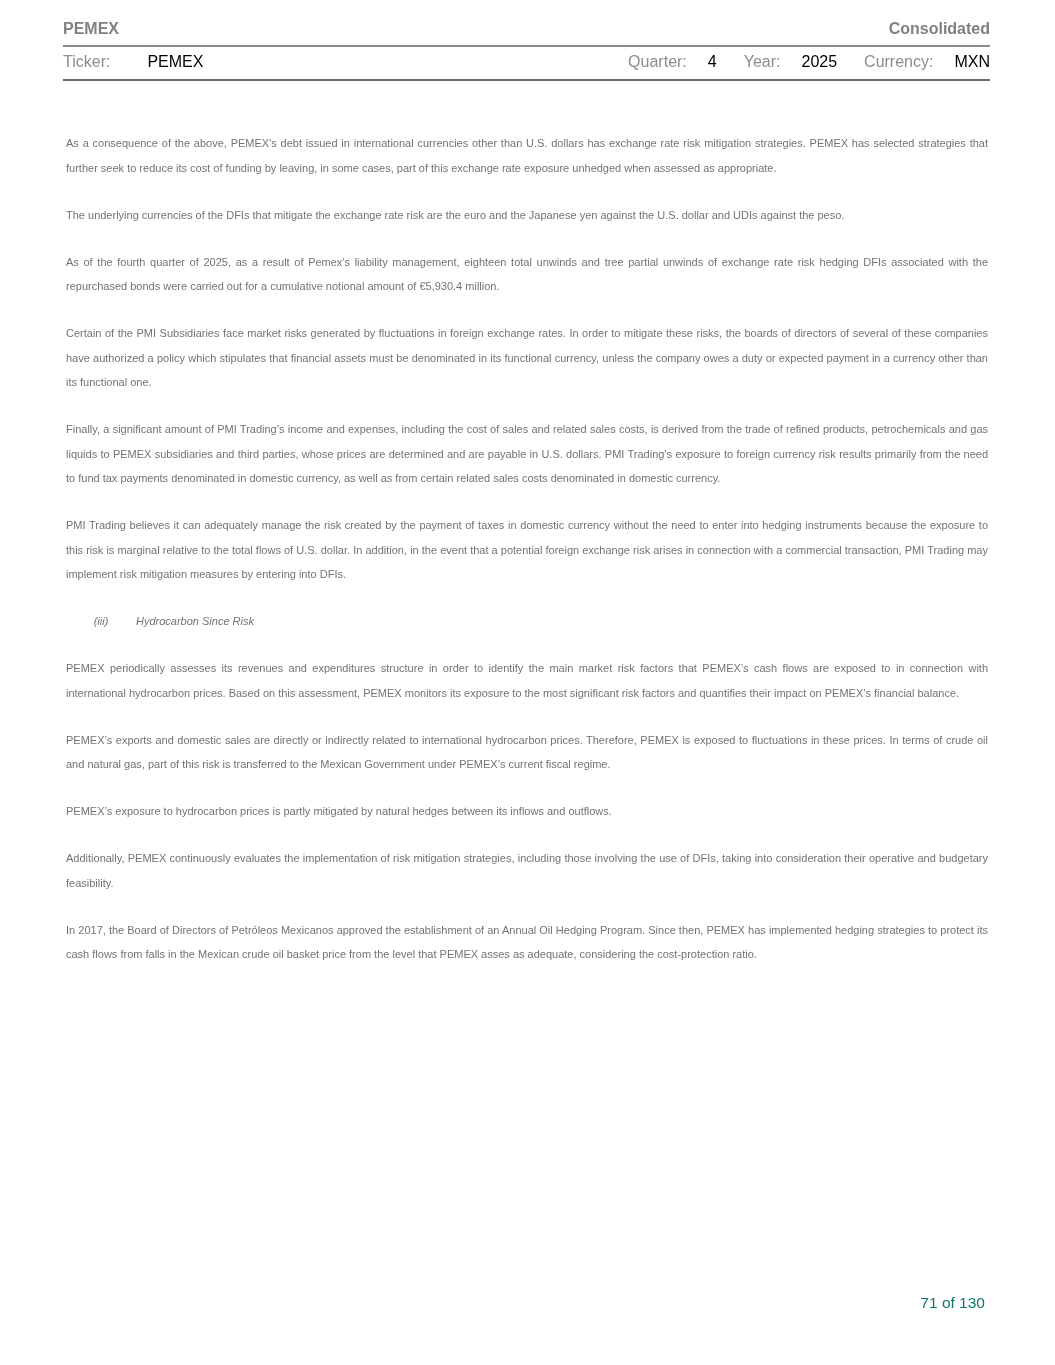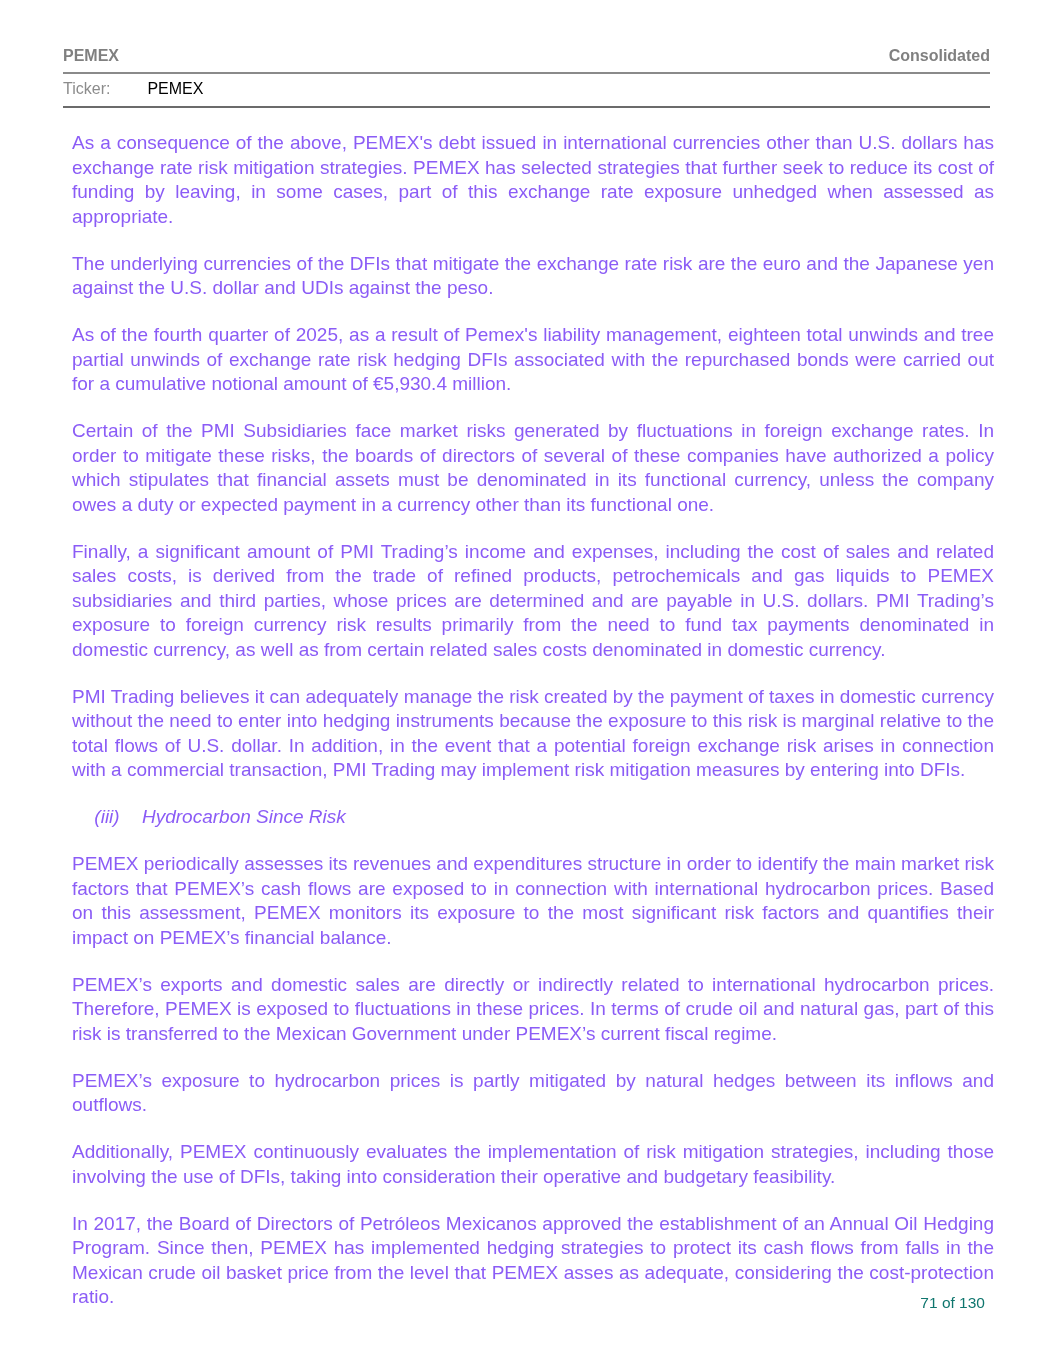--- a/index.html
+++ b/index.html
@@ -11,21 +11,21 @@
     font-family: "Liberation Sans", sans-serif;
     color: #1a1a1a;
     overflow: hidden;
   }
 
   
   .header {
     position: absolute;
     left: 63px;
     right: 65px;
-    top: 47px;
+    top: 20px;
   }
   .header-row1 {
     display: flex;
     justify-content: space-between;
     align-items: baseline;
     font-size: 16px;
     font-weight: bold;
     color: #808080;
     padding-bottom: 7px;
     border-bottom: 2px solid #8a8a8a;
@@ -43,27 +43,27 @@
   .hlabel { color: #8c8c8c; }
   .hvalue { color: #000000; }
   .ticker-left .hvalue { margin-left: 37px; }
   .pair-right .hlabel { margin-left: 27px; }
   .pair-right .hvalue { margin-left: 21px; }
   .pair-right .hlabel:first-child { margin-left: 0; }
 
   
   .content {
     position: absolute;
-    left: 72px;
+    left: 66px;
     width: 922px;
     top: 131px;
-    font-size: 19px;
+    font-size: 11px;
     line-height: 24.5px;
     text-align: justify;
-    color: #8b5cf6;
+    color: #737373;
   }
   .content p { margin: 0 0 22.5px 0; }
   .section-heading {
     display: flex;
     font-style: italic;
     margin: 0 0 22.5px 0;
     text-align: center;
   }
   .section-heading .sec-num { width: 70px; flex: 0 0 70px; }
 
@@ -84,20 +84,28 @@
   <div class="header">
     <div class="header-row1">
       <span>PEMEX</span>
       <span>Consolidated</span>
     </div>
     <div class="header-row2">
       <div class="pair-group ticker-left">
         <span class="hlabel">Ticker:</span>
         <span class="hvalue">PEMEX</span>
       </div>
+      <div class="pair-group pair-right">
+        <span class="hlabel">Quarter:</span>
+        <span class="hvalue">4</span>
+        <span class="hlabel">Year:</span>
+        <span class="hvalue">2025</span>
+        <span class="hlabel">Currency:</span>
+        <span class="hvalue">MXN</span>
+      </div>
     </div>
   </div>
 
   <div class="content">
     <p>As a consequence of the above, PEMEX's debt issued in international currencies other than U.S. dollars has exchange rate risk mitigation strategies. PEMEX has selected strategies that further seek to reduce its cost of funding by leaving, in some cases, part of this exchange rate exposure unhedged when assessed as appropriate.</p>
     <p>The underlying currencies of the DFIs that mitigate the exchange rate risk are the euro and the Japanese yen against the U.S. dollar and UDIs against the peso.</p>
     <p>As of the fourth quarter of 2025, as a result of Pemex's liability management, eighteen total unwinds and tree partial unwinds of exchange rate risk hedging DFIs associated with the repurchased bonds were carried out for a cumulative notional amount of €5,930.4 million.</p>
     <p>Certain of the PMI Subsidiaries face market risks generated by fluctuations in foreign exchange rates. In order to mitigate these risks, the boards of directors of several of these companies have authorized a policy which stipulates that financial assets must be denominated in its functional currency, unless the company owes a duty or expected payment in a currency other than its functional one.</p>
     <p>Finally, a significant amount of PMI Trading’s income and expenses, including the cost of sales and related sales costs, is derived from the trade of refined products, petrochemicals and gas liquids to PEMEX subsidiaries and third parties, whose prices are determined and are payable in U.S. dollars. PMI Trading’s exposure to foreign currency risk results primarily from the need to fund tax payments denominated in domestic currency, as well as from certain related sales costs denominated in domestic currency.</p>
     <p>PMI Trading believes it can adequately manage the risk created by the payment of taxes in domestic currency without the need to enter into hedging instruments because the exposure to this risk is marginal relative to the total flows of U.S. dollar. In addition, in the event that a potential foreign exchange risk arises in connection with a commercial transaction, PMI Trading may implement risk mitigation measures by entering into DFIs.</p>

